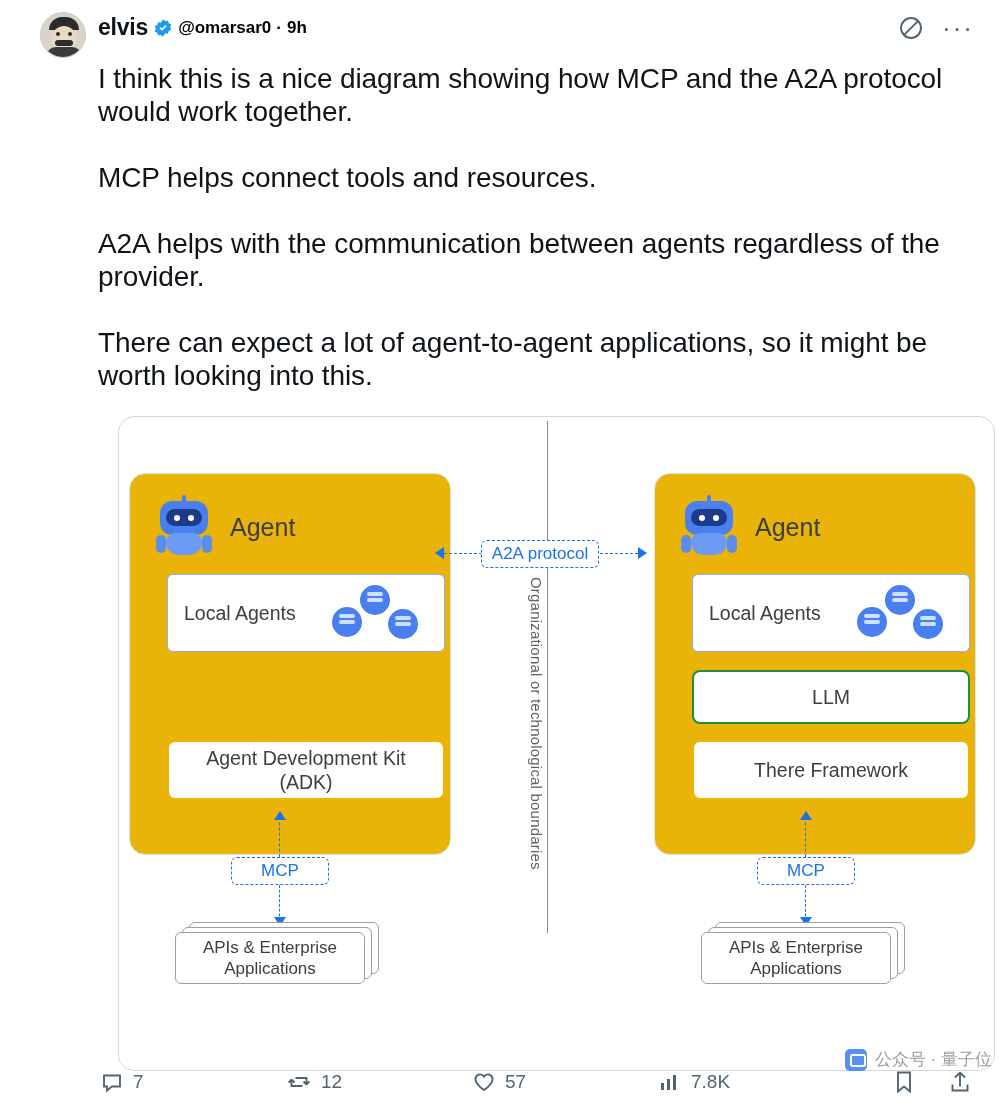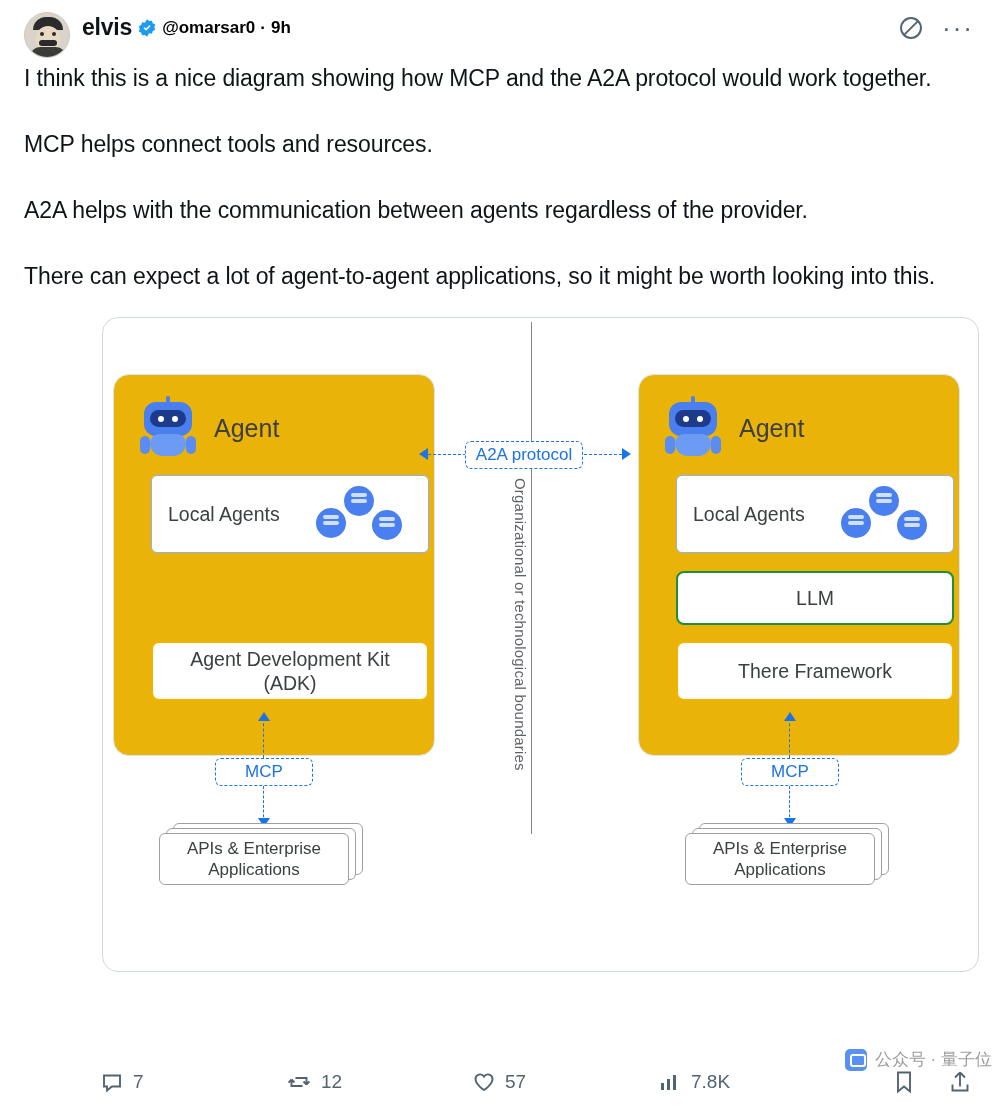--- a/index.html
+++ b/index.html
@@ -10,21 +10,21 @@
     background: #ffffff;
     font-family: "Liberation Sans", sans-serif;
     color: #0f1419;
     overflow: hidden;
   }
 
   .tweet {
     position: relative;
     width: 1000px;
     height: 1117px;
-    padding: 8px 24px 0 24px;
+    padding: 8px 24px 0 40px;
   }
 
   
   .tw-header {
     display: flex;
     align-items: flex-start;
     gap: 12px;
     padding-top: 4px;
   }
   .avatar {
@@ -99,22 +99,23 @@
   }
   .more-dots {
     font-size: 26px;
     line-height: 14px;
     letter-spacing: 2px;
     color: #536471;
   }
 
   
   .tw-body {
+    margin-left: 58px;
     margin-top: 4px;
-    font-size: 23px;
+    font-size: 28px;
     line-height: 33px;
     letter-spacing: -0.1px;
     color: #0f1419;
     font-weight: 400;
   }
   .tw-body p { margin: 0 0 33px 0; }
   .tw-body p:last-child { margin-bottom: 0; }
 
   
   .media-card {

